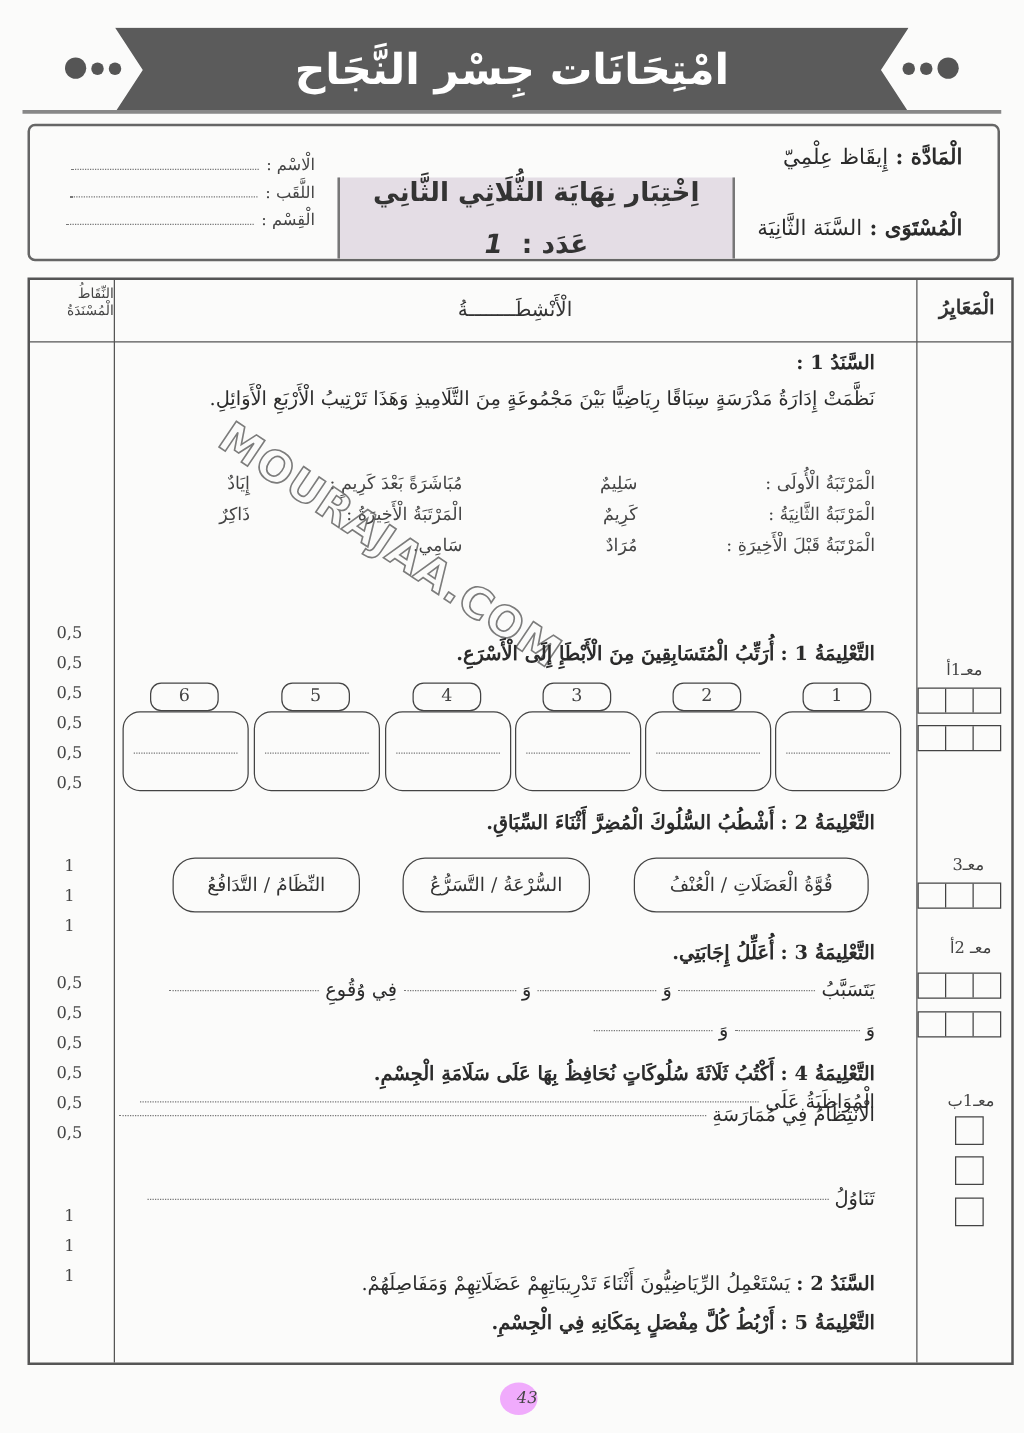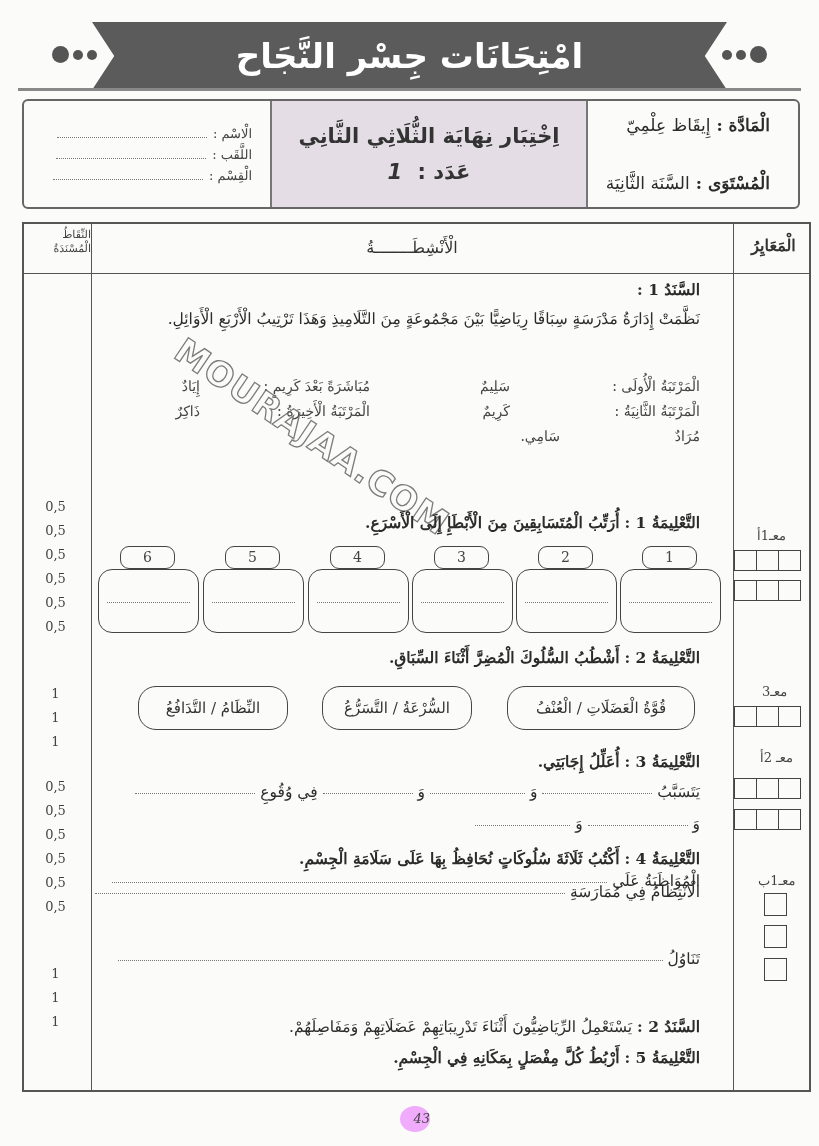--- a/index.html
+++ b/index.html
@@ -26,21 +26,21 @@
   
   .header-box {
     position: absolute; left: 22px; top: 99px; width: 778px; height: 110px;
     border: 2px solid #666; border-radius: 6px; display: flex; direction: rtl; overflow: hidden;
     background: #fbfbfa;
   }
   .hb-right { width: 210px; padding: 14px 28px; display: flex; flex-direction: column; justify-content: space-between; gap: 16px; }
   .hb-line { font-size: 17px; font-weight: bold; white-space: nowrap; }
   .hb-line .val { font-weight: normal; }
   .hb-mid { width: 318px; background: #e4dde5; border-left: 2px solid #777; border-right: 2px solid #777;
-    display: flex; flex-direction: column; align-items: center; justify-content: center; gap: 12px; }
+    display: flex; flex-direction: column; align-items: center; justify-content: space-between; gap: 12px; margin-top: 41px; }
   .hb-mid .t1 { font-size: 21px; font-weight: bold; color: #333; font-family: "DejaVu Sans", sans-serif; }
   .hb-mid .t2 { font-size: 21px; font-weight: bold; color: #333; font-family: "DejaVu Sans", sans-serif; }
   .hb-mid .t2 .num { font-style: italic; margin-right: 8px; }
   .hb-left { flex: 1; padding: 12px 18px; display: flex; flex-direction: column; justify-content: center; gap: 6px; }
   .field-row { display: flex; align-items: baseline; gap: 6px; font-size: 13px; color: #444; }
   .field-row .dotline { flex: 0 0 150px; border-bottom: 1px dotted #777; height: 10px; }
 
   
   .main-table {
     position: absolute; left: 22px; top: 222px; width: 789px; height: 870px;
@@ -193,20 +193,21 @@
     <span class="c3">مُبَاشَرَةً بَعْدَ كَرِيمٍ :</span>
     <span class="c4">إِيَادٌ</span>
   </div>
   <div class="rank-row">
     <span class="c1">الْمَرْتَبَةُ الثَّانِيَةُ :</span>
     <span class="c2">كَرِيمٌ</span>
     <span class="c3">الْمَرْتَبَةُ الْأَخِيرَةُ :</span>
     <span class="c4">ذَاكِرٌ</span>
   </div>
   <div class="rank-row">
+    <span class="c1">الْمَرْتَبَةُ قَبْلَ الْأَخِيرَةِ :</span>
     <span class="c2">مُرَادٌ</span>
     <span class="c4">سَامِي.</span>
   </div>
 </div>
 
 <div class="watermark">MOURAJAA.COM</div>
 
 <div class="content txt" style="top:513px">
   <span class="bold">التَّعْلِيمَةُ 1 :</span>
   <span class="bold">أُرَتِّبُ الْمُتَسَابِقِينَ مِنَ الْأَبْطَإِ إِلَى الْأَسْرَعِ.</span>

